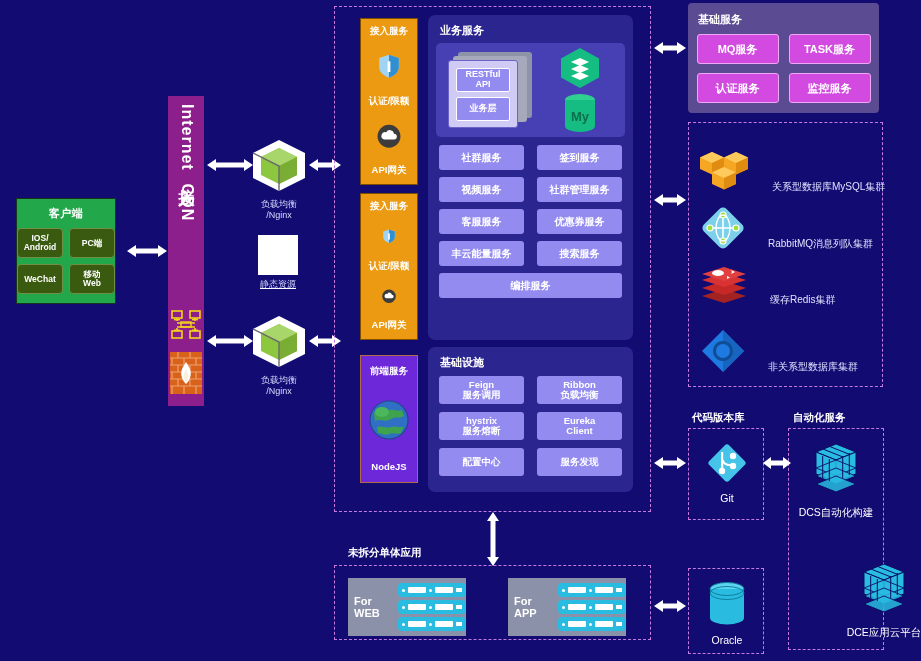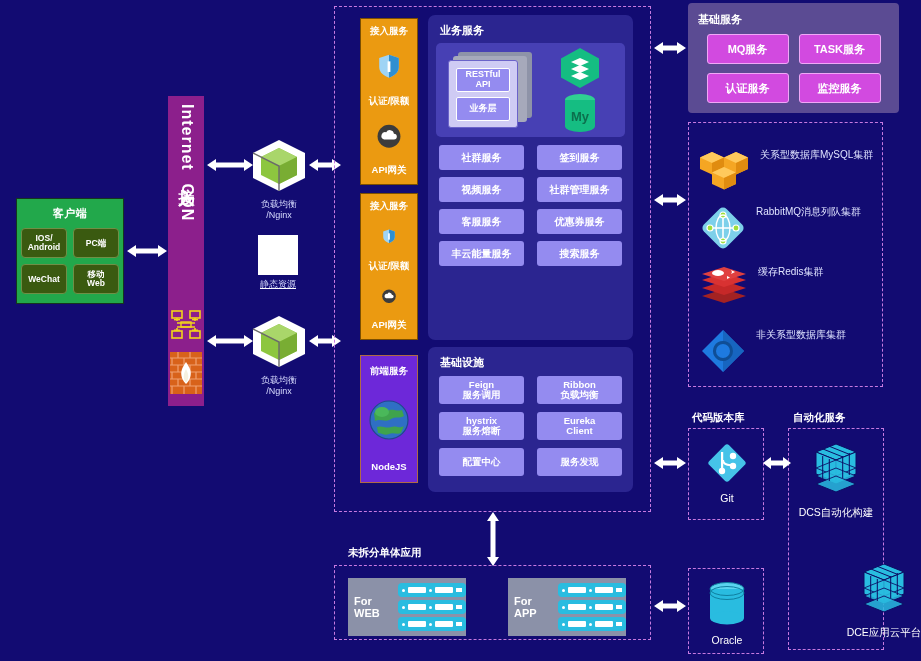--- a/index.html
+++ b/index.html
@@ -9,21 +9,21 @@
     font-family: "Liberation Sans", "DejaVu Sans", sans-serif;
     overflow: hidden;
     position: relative;
     color: #fff;
   }
   .stage { position: absolute; inset: 0; }
   .abs { position: absolute; }
 
   
   .client-box {
-    left: 16px; top: 198px; width: 108px; height: 106px;
+    left: 16px; top: 198px; width: 100px; height: 106px;
     background: #22a84b; border: 1px solid #16351f;
     display: flex; flex-direction: column; align-items: center;
     padding-top: 7px;
   }
   .client-title { font-size: 11px; font-weight: bold; color: #ffffff; letter-spacing: .5px; }
   .client-grid {
     margin-top: 7px; display: grid;
     grid-template-columns: 46px 46px; grid-template-rows: 30px 30px;
     gap: 6px;
   }
@@ -122,35 +122,35 @@
     margin-top: 6px; display: grid; grid-template-columns: 85px 85px;
     gap: 8px 13px; justify-content: center;
   }
   .infra {
     height: 28px; background: #948bf0; border-radius: 3px;
     display:flex; flex-direction: column; align-items:center; justify-content:center;
     font-size: 9.5px; font-weight: bold; color: #ffffff; line-height: 1.1; text-align:center;
   }
 
   .panel-base {
-    left: 688px; top: 3px; width: 211px; height: 110px;
+    left: 688px; top: 3px; width: 191px; height: 110px;
     background: #5b4b93; border-radius: 4px; padding: 7px 10px;
   }
   .base-grid {
     margin-top: 7px; display: grid; grid-template-columns: 82px 82px;
     gap: 9px 10px; justify-content: center;
   }
   .base-chip {
     height: 30px; background: #d24ae0; border: 1px solid #f0a7f7; border-radius: 3px;
     display:flex; align-items:center; justify-content:center;
     font-size: 11px; font-weight: bold; color: #ffffff;
   }
 
   
-  .data-row { display:flex; align-items:flex-start; gap: 10px; position:absolute; }
+  .data-row { display:flex; align-items:flex-end; gap: 22px; position:absolute; }
   .data-row .lbl { font-size: 10px; color: #dfe3ff; white-space: nowrap; }
 
   
   .tile-cap { font-size: 10.5px; color:#ffffff; text-align:center; margin-top: 2px; font-weight: normal;}
 
   
   .mono-box {
     width: 118px; height: 58px; background: #8b91a8;
     display:flex; align-items:center; padding-left: 6px; gap: 5px;
   }
@@ -351,20 +351,21 @@
     </div>
     <div class="svc-grid">
       <div class="svc">社群服务</div>
       <div class="svc">签到服务</div>
       <div class="svc">视频服务</div>
       <div class="svc">社群管理服务</div>
       <div class="svc">客服服务</div>
       <div class="svc">优惠券服务</div>
       <div class="svc">丰云能量服务</div>
       <div class="svc">搜索服务</div>
+      <div class="svc wide">编排服务</div>
     </div>
   </div>
 
   <div class="abs panel-infra">
     <div class="panel-hd">基础设施</div>
     <div class="infra-grid">
       <div class="infra">
         <span>Feign</span>
         <span>服务调用</span>
       </div>

